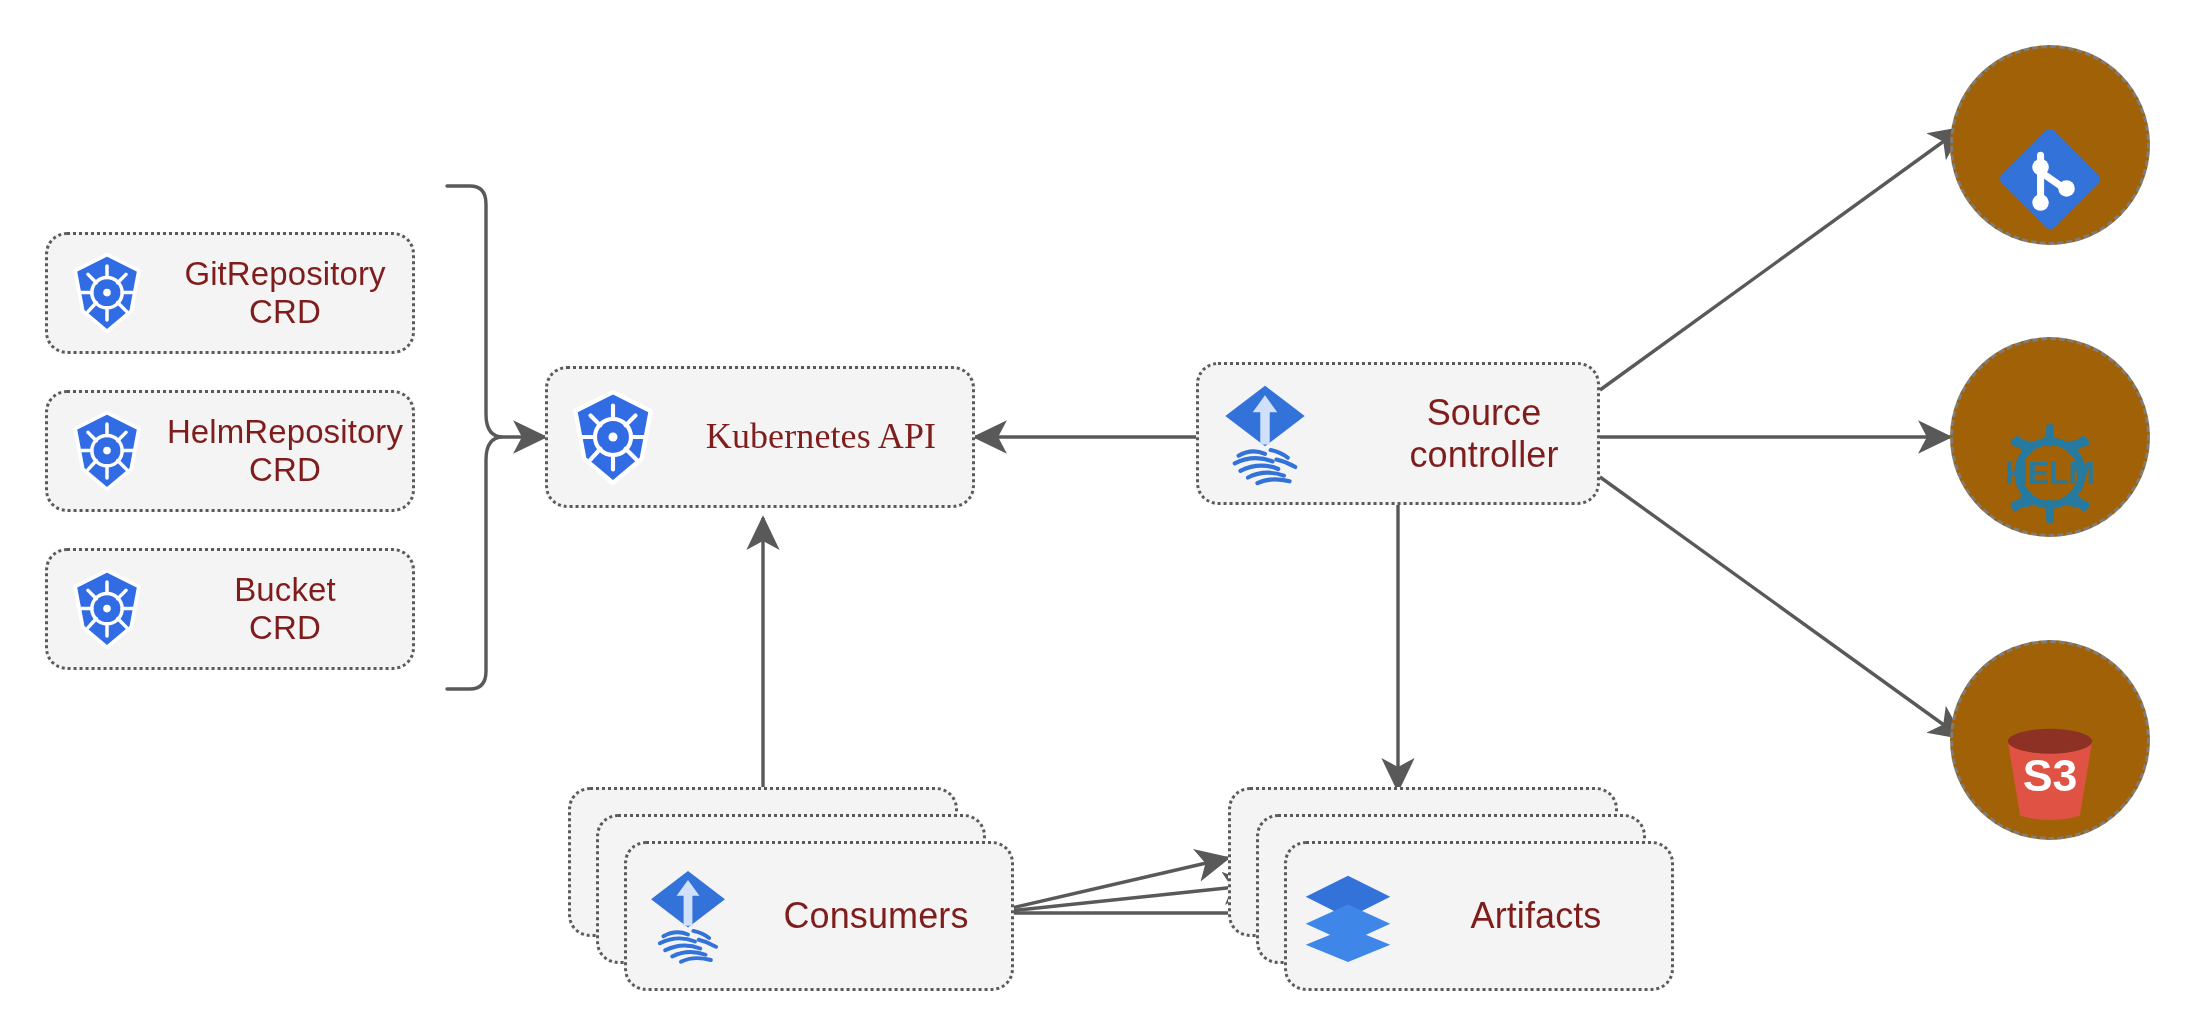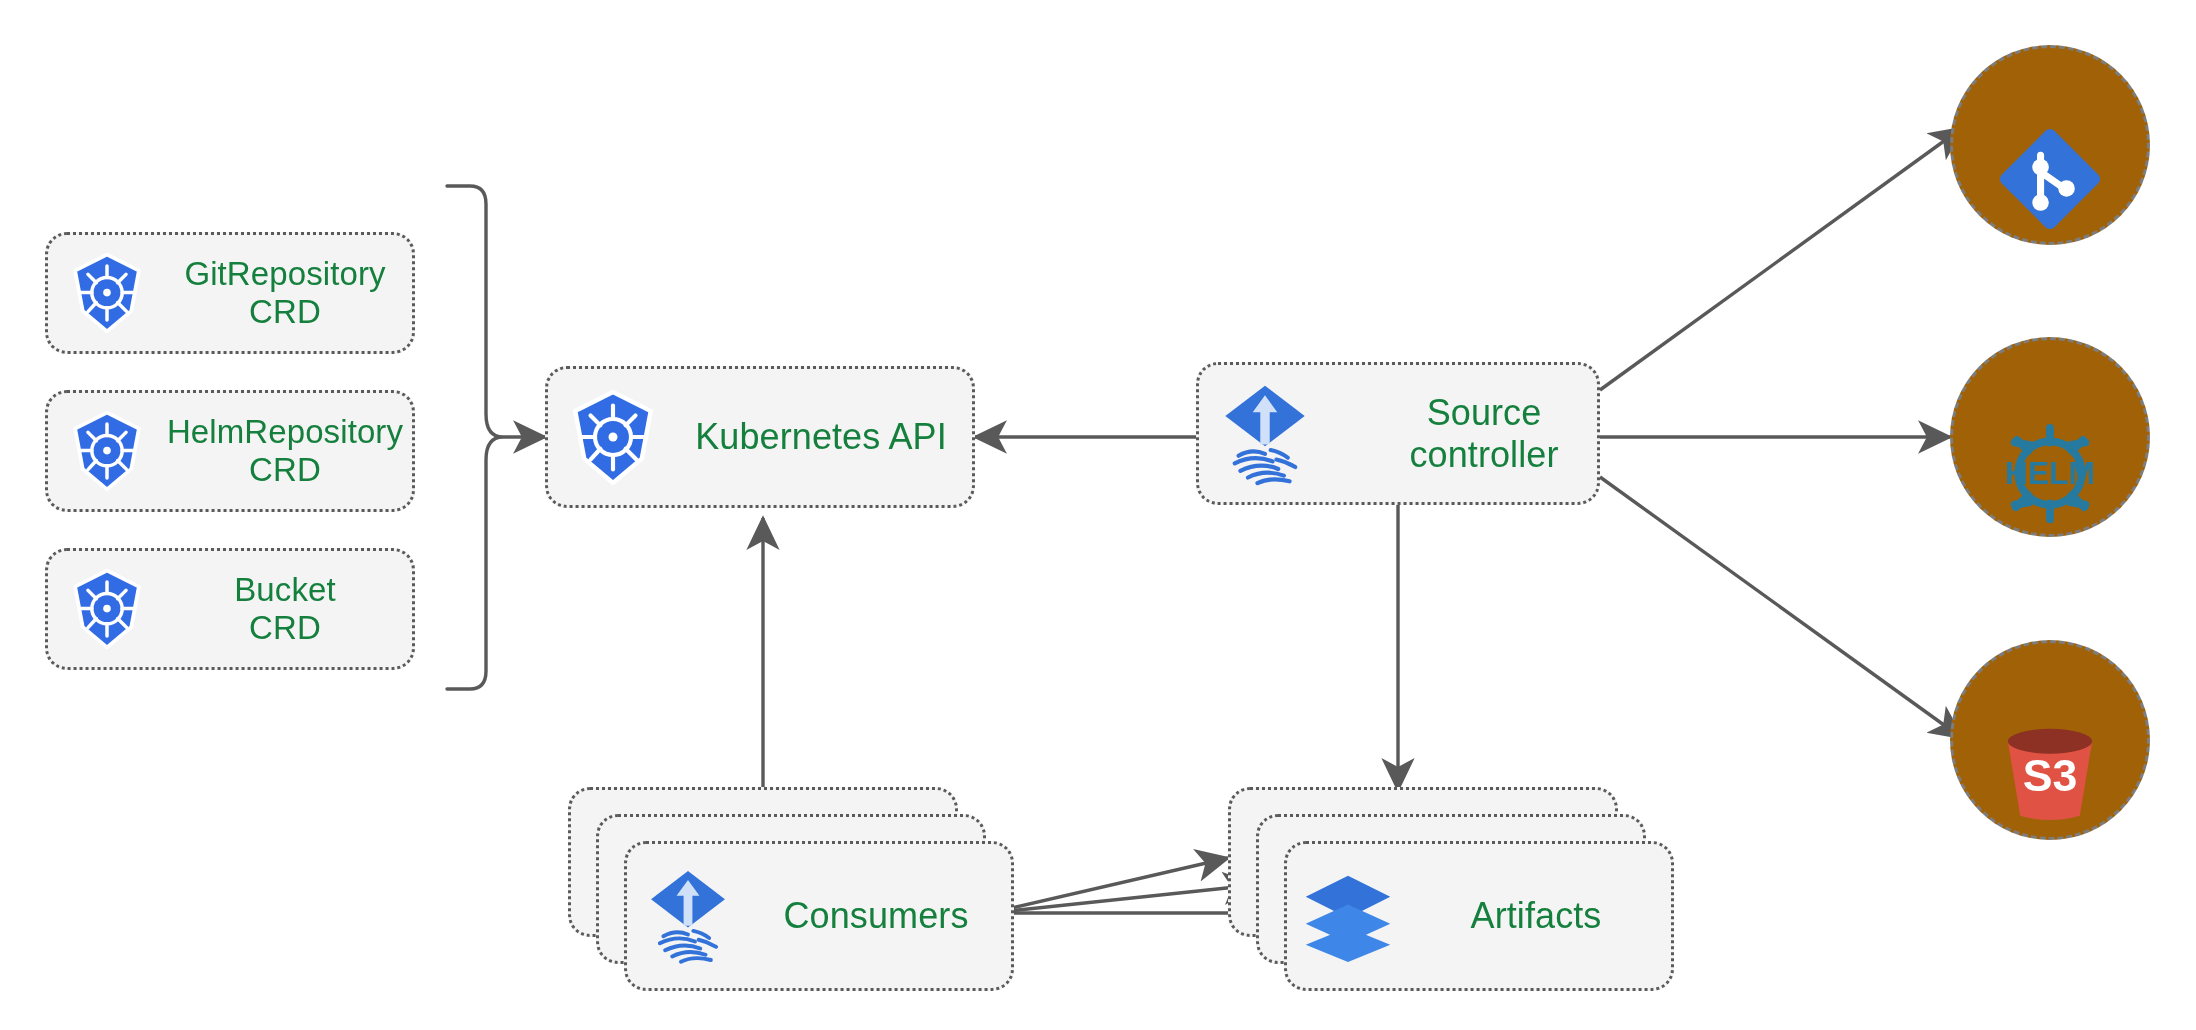--- a/index.html
+++ b/index.html
@@ -11,21 +11,21 @@
     position:absolute;
     background:#f4f4f4;
     border:3px dotted #5a5a5a;
     border-radius:22px;
     box-sizing:border-box;
     display:flex;
     align-items:center;
   }
   .node .ico{flex:0 0 auto;display:flex;align-items:center;justify-content:center;}
   .node .lbl{
-    flex:1 1 auto;text-align:center;color:#15803d;
+    flex:1 1 auto;text-align:center;color:#7f1d1d;
     font-size:34px;line-height:1.16;letter-spacing:.1px;
     padding-right:8px;
   }
   .node.crd .lbl{font-size:33px;}
   .node.big .lbl{font-size:36px;}
 
   .ghost{
     position:absolute;background:#f4f4f4;border:3px dotted #5a5a5a;
     border-radius:22px;box-sizing:border-box;
   }
@@ -125,21 +125,21 @@
             <line x1="64" y1="65" x2="76" y2="77"></line>
           <line x1="75" y1="28" x2="64" y2="39"></line>
             <line x1="36" y1="65" x2="25" y2="77"></line>
         </g>
         <circle cx="50" cy="52" r="5" fill="#ffffff"></circle>
       </svg>
     </span>
     <span class="lbl"><span>Bucket</span><br><span>CRD</span></span>
   </div>
 
-  <div class="node big" style="left:545px;top:366px;width:430px;height:142px;">
+  <div class="node big" style="left:545px;top:366px;width:430px;height:142px;font-family:Liberation Serif, serif;">
     <span class="ico" style="width:130px;">
       <svg width="90" height="95" viewBox="0 0 100 105" aria-hidden="true">
         <polygon points="50,2 92,23 82,76 50,103 18,76 8,23" fill="#326ce5" stroke="#ffffff" stroke-width="5" stroke-linejoin="round"></polygon>
         <g fill="none" stroke="#ffffff" stroke-width="4.6" stroke-linecap="round">
           <circle cx="50" cy="52" r="20"></circle>
           <line x1="50" y1="17" x2="50" y2="32"></line>
             <line x1="50" y1="72" x2="50" y2="88"></line>
           <line x1="15" y1="52" x2="30" y2="52"></line>
             <line x1="70" y1="52" x2="86" y2="52"></line>
           <line x1="25" y1="28" x2="36" y2="39"></line>

